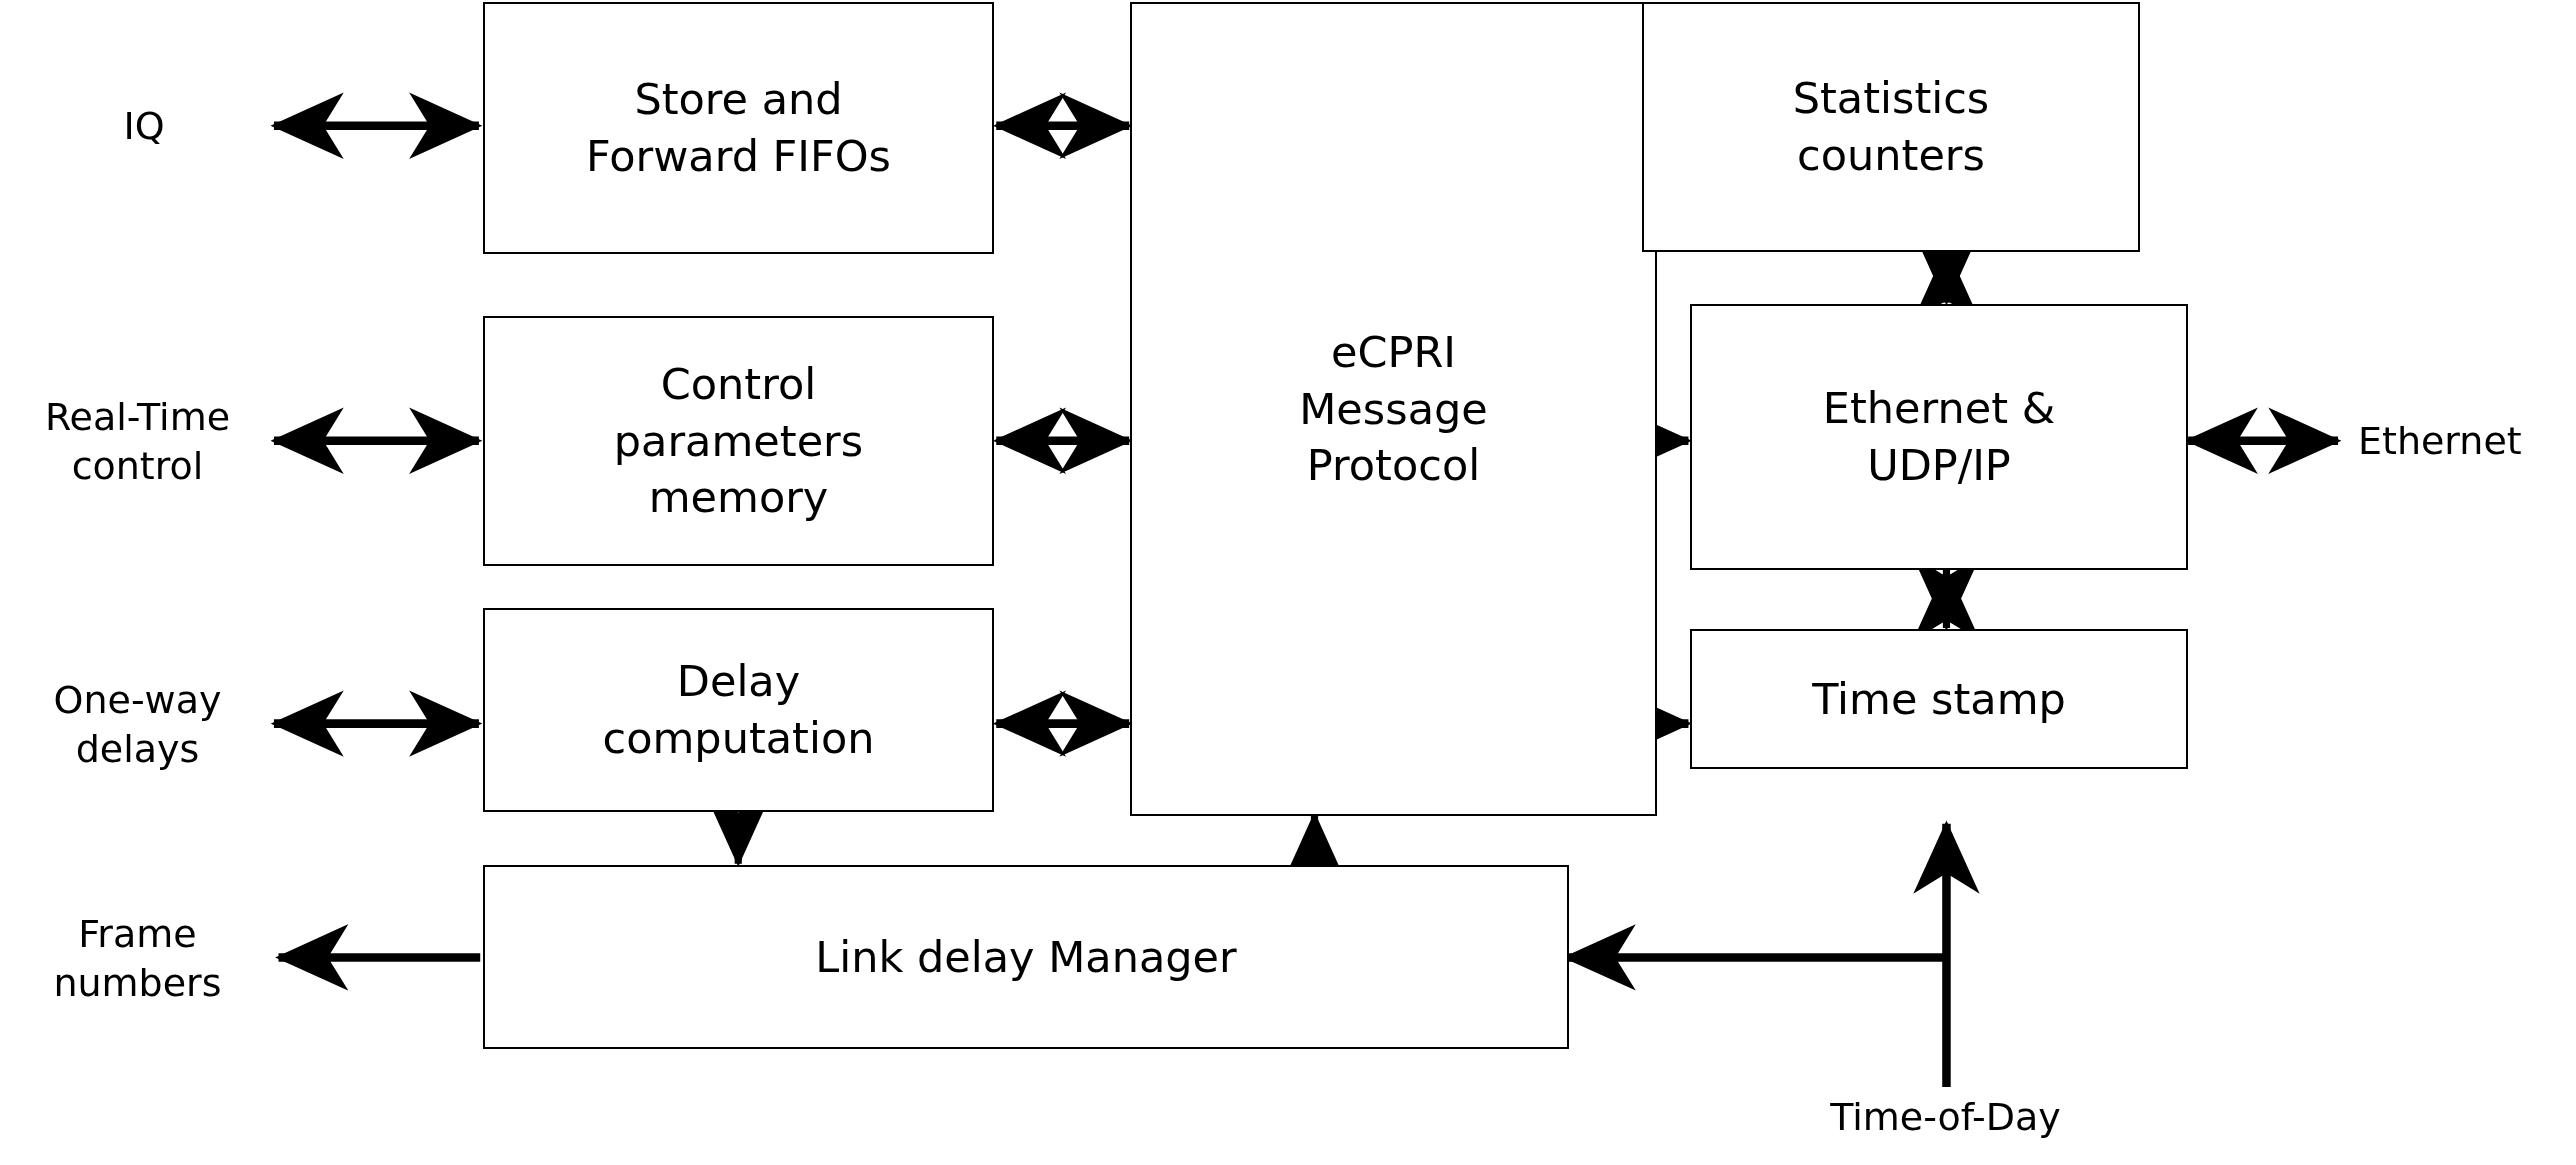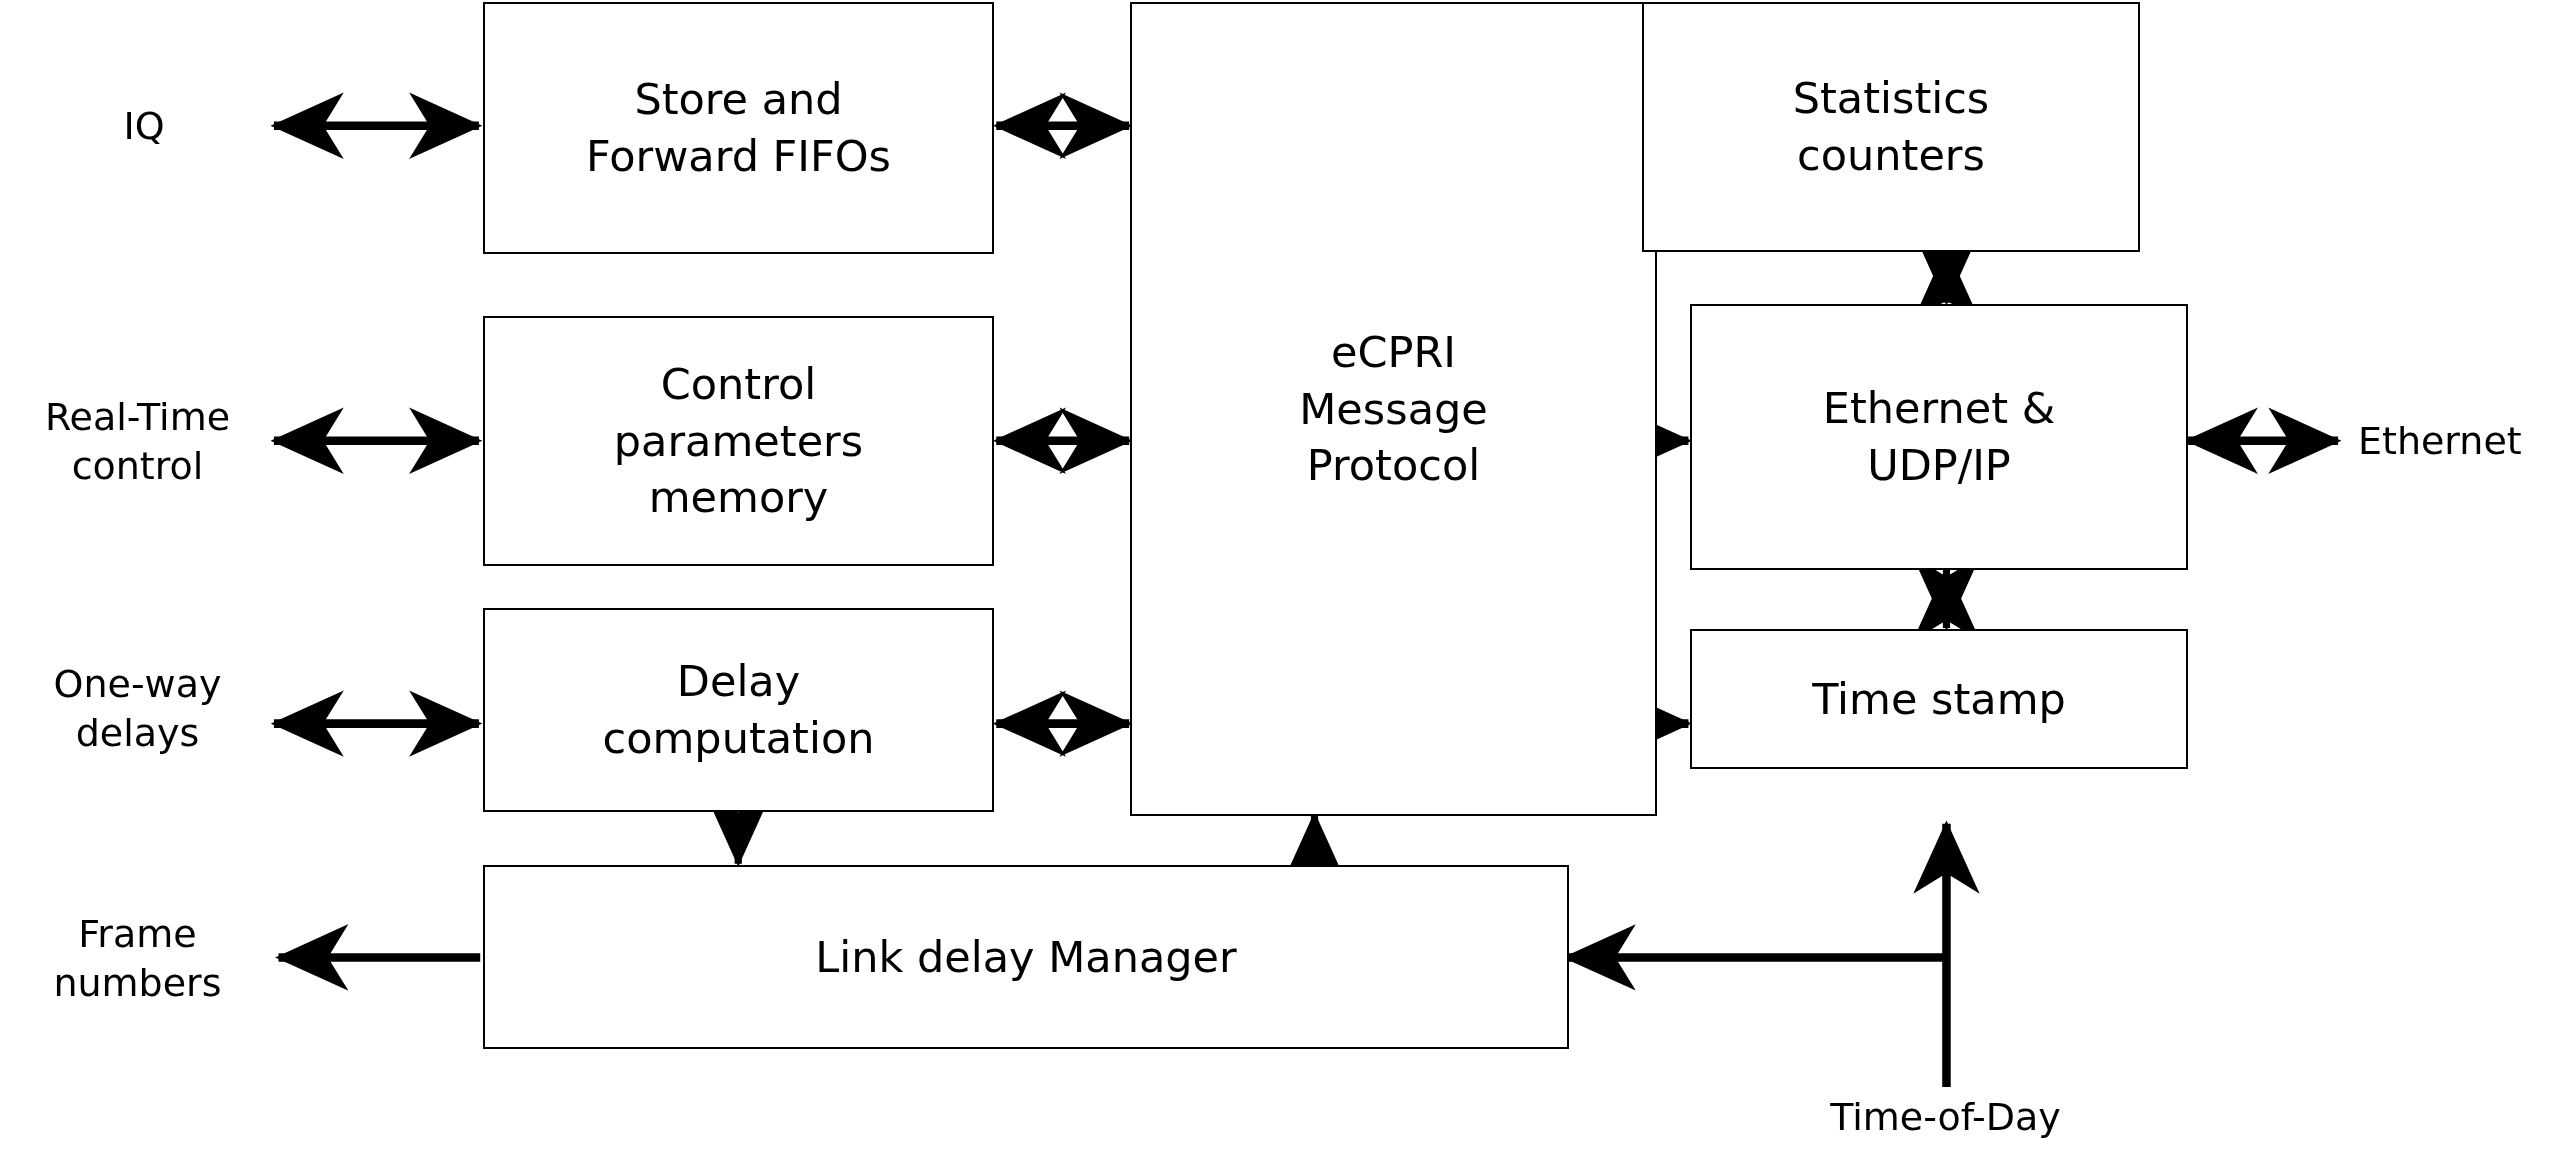--- a/index.html
+++ b/index.html
@@ -129,21 +129,21 @@
   <div class="node" style="left:1690px; top:304px; width:498px; height:266px;">Ethernet &amp;
 UDP/IP</div>
 
   <div class="node" style="left:1690px; top:629px; width:498px; height:140px;">Time stamp</div>
 
   <div class="port-label left-col" style="left:39px; top:95px; width:210px; height:62px;">IQ</div>
 
   <div class="port-label left-col" style="left:13px; top:385px; width:249px; height:113px;">Real-Time
 control</div>
 
-  <div class="port-label left-col" style="left:13px; top:652px; width:249px; height:113px;">One-way
+  <div class="port-label left-col" style="left:13px; top:668px; width:249px; height:113px;">One-way
 delays</div>
 
   <div class="port-label left-col" style="left:13px; top:902px; width:249px; height:113px;">Frame
 numbers</div>
 
   <div class="port-label" style="left:2358px; top:411px; width:216px; height:60px; justify-content:flex-start;">Ethernet</div>
 
   <div class="port-label" style="left:1782px; top:1087px; width:327px; height:60px;">Time-of-Day</div>
 
 </div>

